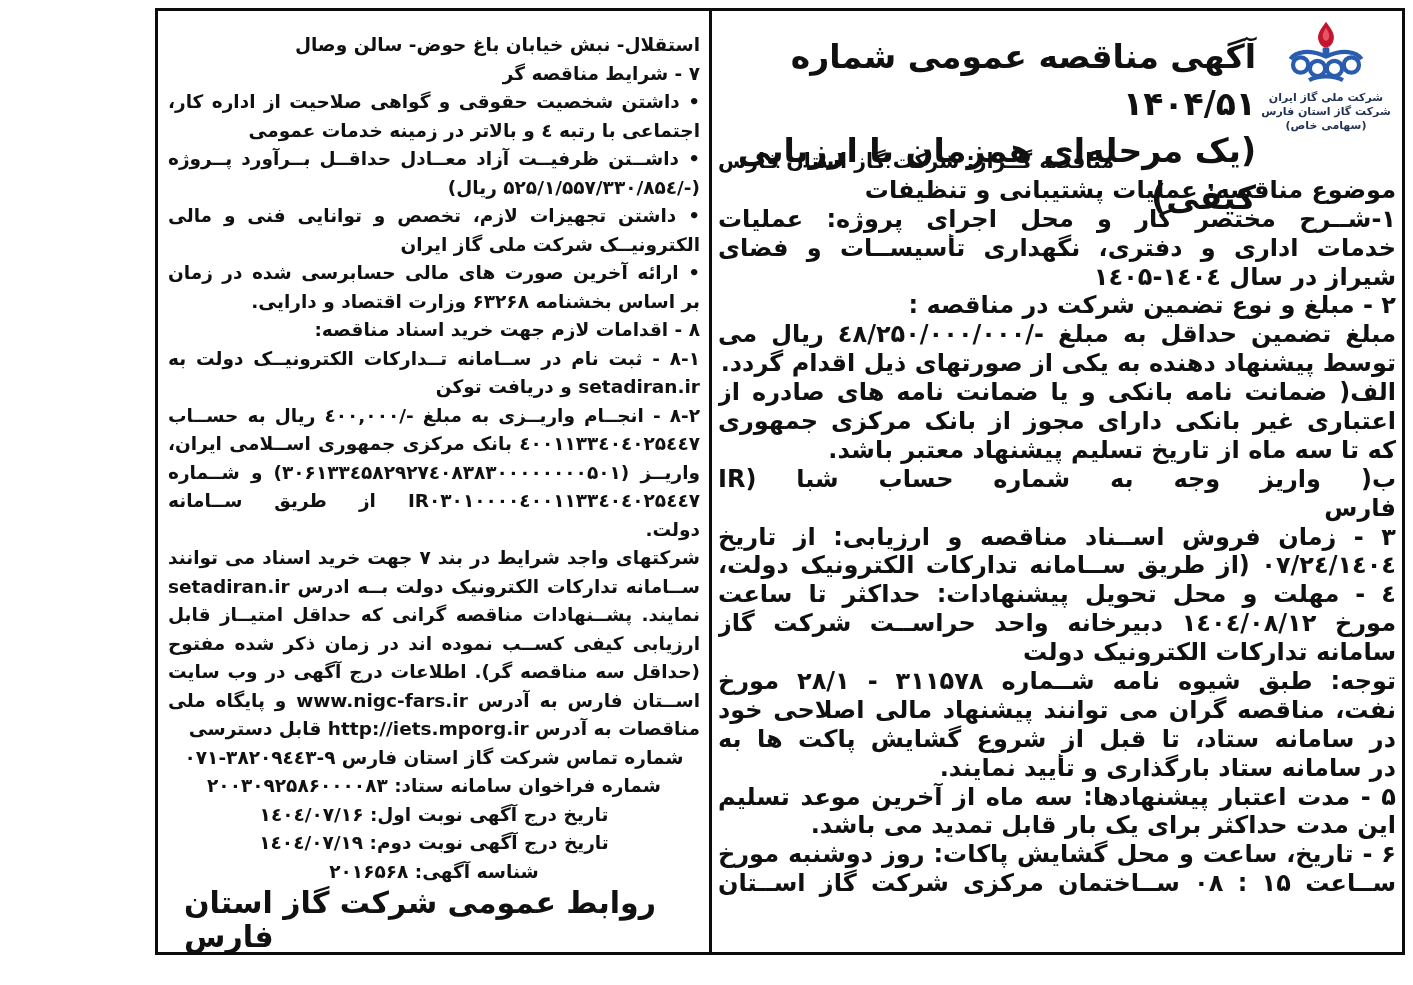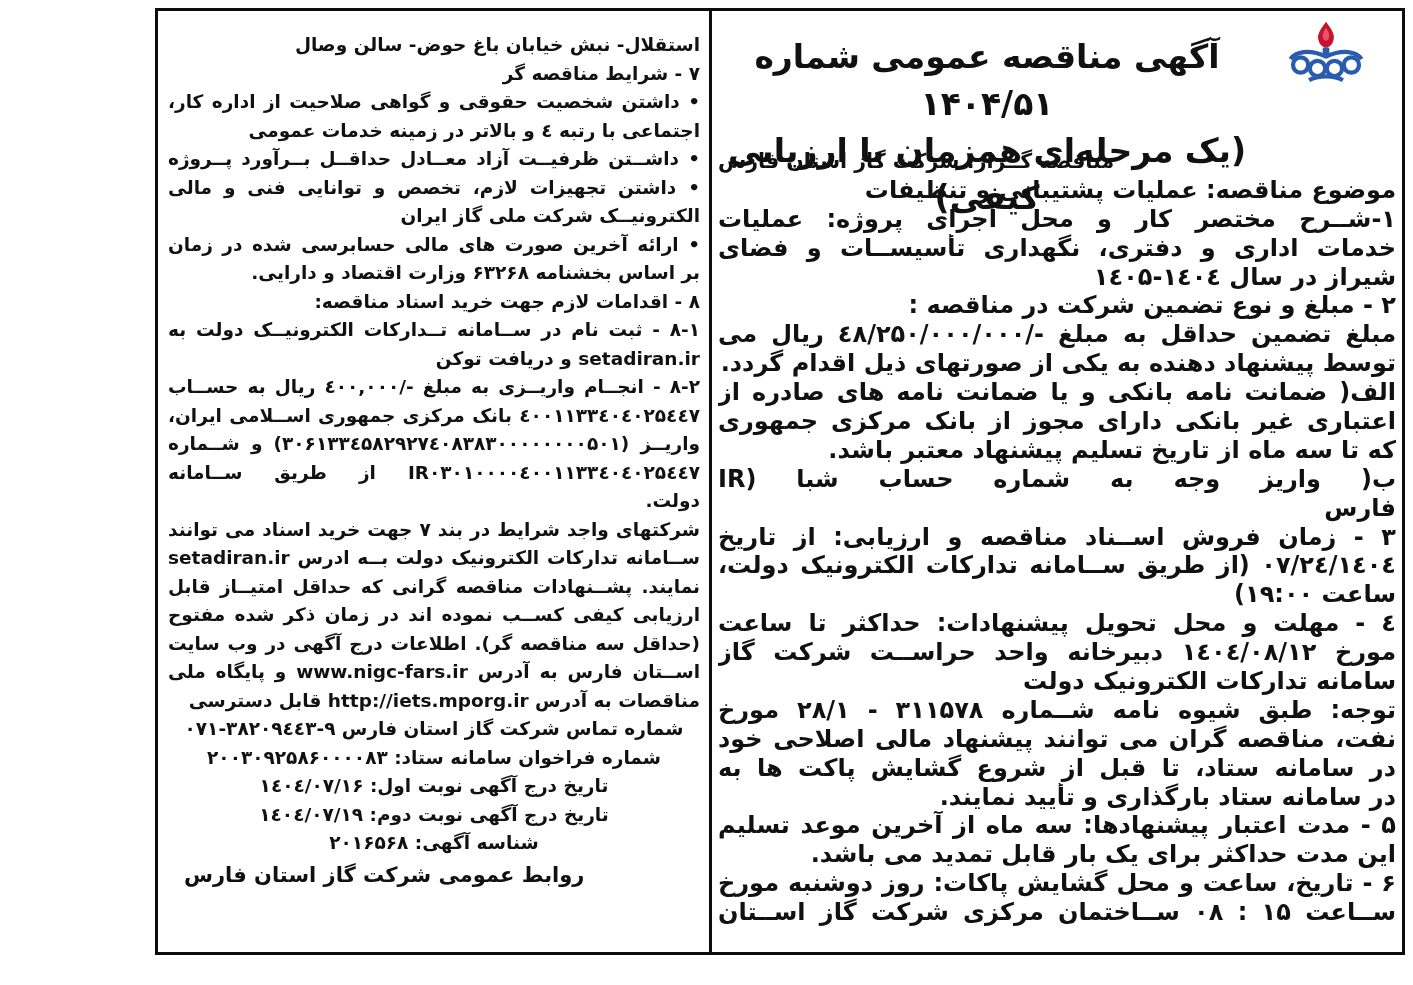--- a/index.html
+++ b/index.html
@@ -22,24 +22,24 @@
   .col-right .ln{font-size:24px;line-height:28.9px;height:28.9px;}
   .col-left  .ln{font-size:18.5px;line-height:28.5px;height:28.5px;}
   .ln.j{text-align:justify;text-align-last:justify;}
   .ln.r{text-align:right;}
   .ln.c{text-align:center;}
   .ln.b{font-size:20.5px !important;text-align:left;}
   
   .header{height:128px;display:flex;flex-direction:row;align-items:flex-start;padding-top:8px;}
   .logo-block{width:140px;flex:0 0 140px;text-align:center;padding-top:2px;}
   .logo-captions{font-size:11px;line-height:14px;font-weight:bold;color:#223353;}
-  .titles{flex:1;text-align:center;padding-top:14px;}
+  .titles{flex:1;text-align:right;padding-top:14px;}
   .title-ln{font-size:33px;font-weight:bold;line-height:47px;letter-spacing:0;}
   
-  .signature{font-size:21px;font-weight:bold;text-align:left;padding-left:16px;
+  .signature{font-size:30px;font-weight:bold;text-align:left;padding-left:16px;
     line-height:34px;height:36px;direction:rtl;}
 </style>
 </head>
 <body>
 
 <div class="page">
 
   <div class="wm">
     
     
@@ -56,20 +56,25 @@
             <path d="M50 1 C43 11 38 17 42 25 C44 30 48 31 50 31 C52 31 56 30 58 25 C62 17 57 11 50 1 Z" fill="#c5152c"></path>
             <path d="M50 8 C47 13 45 17 47 21 C48 24 52 24 53 21 C55 17 53 13 50 8 Z" fill="#e8536b"></path>
             <rect x="46" y="31" width="8" height="8" rx="2" fill="#2a5cae"></rect>
             <circle cx="20" cy="52" r="9" fill="none" stroke="#2a5cae" stroke-width="5"></circle>
             <circle cx="40" cy="56" r="9" fill="none" stroke="#2a5cae" stroke-width="5"></circle>
             <circle cx="60" cy="56" r="9" fill="none" stroke="#2a5cae" stroke-width="5"></circle>
             <circle cx="80" cy="52" r="9" fill="none" stroke="#2a5cae" stroke-width="5"></circle>
             <path d="M8 45 C14 36 30 33 50 42 C70 33 86 36 92 45" fill="none" stroke="#2a5cae" stroke-width="5"></path>
             <path d="M30 70 C40 64 60 64 70 70" fill="none" stroke="#2a5cae" stroke-width="5"></path>
           </svg>
+          <div class="logo-captions">
+            <div>شرکت ملی گاز ایران</div>
+            <div>شرکت گاز استان فارس</div>
+            <div>(سهامی خاص)</div>
+          </div>
         </div>
         <div class="titles">
           <div class="title-ln">آگهی مناقصه عمومی شماره ۱۴۰۴/۵۱</div>
           <div class="title-ln">(یک مرحله‌ای همزمان با ارزیابی کیفی)</div>
         </div>
       </div>
       <div id="right-lines">
           <div class="ln b">مناقصه گــزار: شرکت گاز استان فارس</div>
           <div class="ln r">موضوع مناقصه: عملیات پشتیبانی و تنظیفات</div>
           <div class="ln j">۱-شــرح مختصر کار و محل اجرای پروژه: عملیات پشتیبانی فنی ستاد،</div>
@@ -78,21 +83,20 @@
           <div class="ln r">۲ - مبلغ و نوع تضمین شرکت در مناقصه :</div>
           <div class="ln j">مبلغ تضمین حداقل به مبلغ -/٤۸/۲۵۰/۰۰۰/۰۰۰ ریال می باشــد که باید</div>
           <div class="ln r">توسط پیشنهاد دهنده به یکی از صورتهای ذیل اقدام گردد.</div>
           <div class="ln j">الف( ضمانت نامه بانکی و یا ضمانت نامه های صادره از سوی موسسات</div>
           <div class="ln j">اعتباری غیر بانکی دارای مجوز از بانک مرکزی جمهوری اســلامی ایران</div>
           <div class="ln r">که تا سه ماه از تاریخ تسلیم پیشنهاد معتبر باشد.</div>
           <div class="ln j">ب( واریز وجه به شماره حساب شبا (IR ۷۱۰۱۰۰۰۰٤۱۰۱۱۳۳٤۳۰۲۳۲۸۹۱) با</div>
           <div class="ln r">فارس</div>
           <div class="ln j">۳ - زمان فروش اســناد مناقصه و ارزیابی: از تاریخ ۱٤۰٤/۰۷/۲۰ لغایت</div>
           <div class="ln j">۱٤۰٤/۰۷/۲٤ (از طریق ســامانه تدارکات الکترونیک دولت، حداکثر تا</div>
-          <div class="ln r">ساعت ۱۹:۰۰)</div>
           <div class="ln j">٤ - مهلت و محل تحویل پیشنهادات: حداکثر تا ساعت ۱۳:۰۰ روز دوشنبه</div>
           <div class="ln j">مورخ ۱٤۰٤/۰۸/۱۲ دبیرخانه واحد حراســت شرکت گاز استان فارس و</div>
           <div class="ln r">سامانه تدارکات الکترونیک دولت</div>
           <div class="ln j">توجه: طبق شیوه نامه شــماره ۳۱۱۵۷۸ - ۲۸/۱ مورخ ۹۳/۷/۵ وزارت</div>
           <div class="ln j">نفت، مناقصه گران می توانند پیشنهاد مالی اصلاحی خود را فقط یک بار</div>
           <div class="ln j">در سامانه ستاد، تا قبل از شروع گشایش پاکت ها به صورت دیجیتالی</div>
           <div class="ln r">در سامانه ستاد بارگذاری و تأیید نمایند.</div>
           <div class="ln j">۵ - مدت اعتبار پیشنهادها: سه ماه از آخرین موعد تسلیم پیشنهادها و</div>
           <div class="ln r">این مدت حداکثر برای یک بار قابل تمدید می باشد.</div>
           <div class="ln j">۶ - تاریخ، ساعت و محل گشایش پاکات: روز دوشنبه مورخ ۱٤۰٤/۰۸/۱۹</div>
@@ -100,20 +104,21 @@
         </div>
     </div>
 
     <div class="col col-left">
       <div id="left-lines">
           <div class="ln r">استقلال- نبش خیابان باغ حوض- سالن وصال</div>
           <div class="ln r">۷ - شرایط مناقصه گر</div>
           <div class="ln j">• داشتن شخصیت حقوقی و گواهی صلاحیت از اداره کار، تعاون و رفاه</div>
           <div class="ln r">اجتماعی با رتبه ٤ و بالاتر در زمینه خدمات عمومی</div>
           <div class="ln j">• داشــتن ظرفیــت آزاد معــادل حداقــل بــرآورد پــروژه</div>
+          <div class="ln r">(-/۱/۵۵۷/۳۳۰/۸۵٤/۵۲۵ ریال)</div>
           <div class="ln j">• داشتن تجهیزات لازم، تخصص و توانایی فنی و مالی انجام کار مطابق با</div>
           <div class="ln r">الکترونیــک شرکت ملی گاز ایران</div>
           <div class="ln j">• ارائه آخرین صورت های مالی حسابرسی شده در زمان انعقاد قرارداد</div>
           <div class="ln r">بر اساس بخشنامه ۶۳۲۶۸ وزارت اقتصاد و دارایی.</div>
           <div class="ln r">۸ - اقدامات لازم جهت خرید اسناد مناقصه:</div>
           <div class="ln j">۸-۱ - ثبت نام در ســامانه تــدارکات الکترونیــک دولت به آدرس</div>
           <div class="ln r">setadiran.ir و دریافت توکن</div>
           <div class="ln j">۸-۲ - انجــام واریــزی به مبلغ -/٤۰۰,۰۰۰ ریال به حســاب شــماره</div>
           <div class="ln j">٤۰۰۱۱۳۳٤۰٤۰۲۵٤٤۷ بانک مرکزی جمهوری اســلامی ایران، شناســه</div>
           <div class="ln j">واریــز (۳۰۶۱۳۳٤۵۸۲۹۲۷٤۰۸۳۸۳۰۰۰۰۰۰۰۰۵۰۱) و شــماره شــبا</div>

